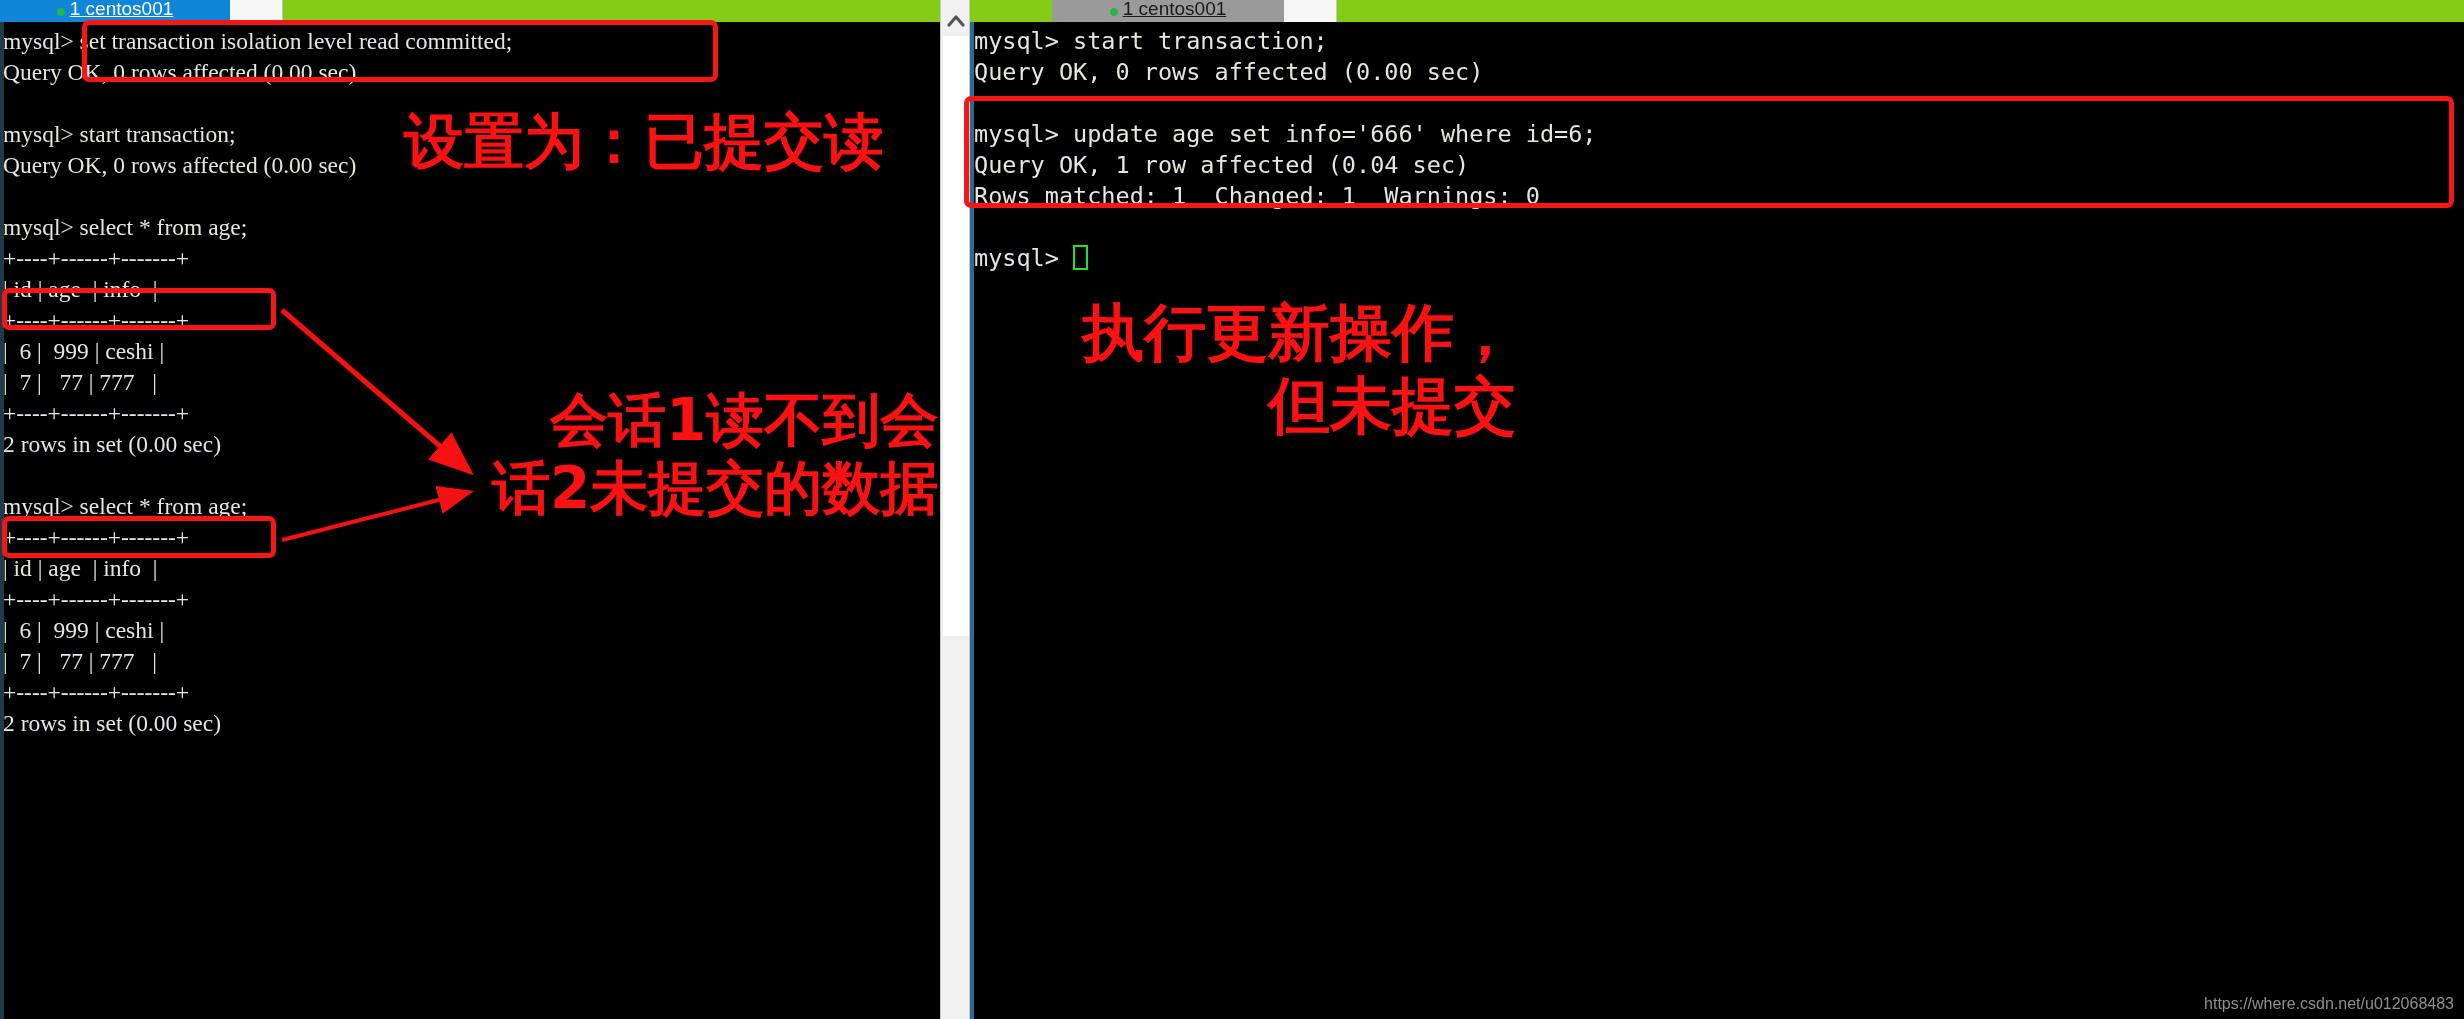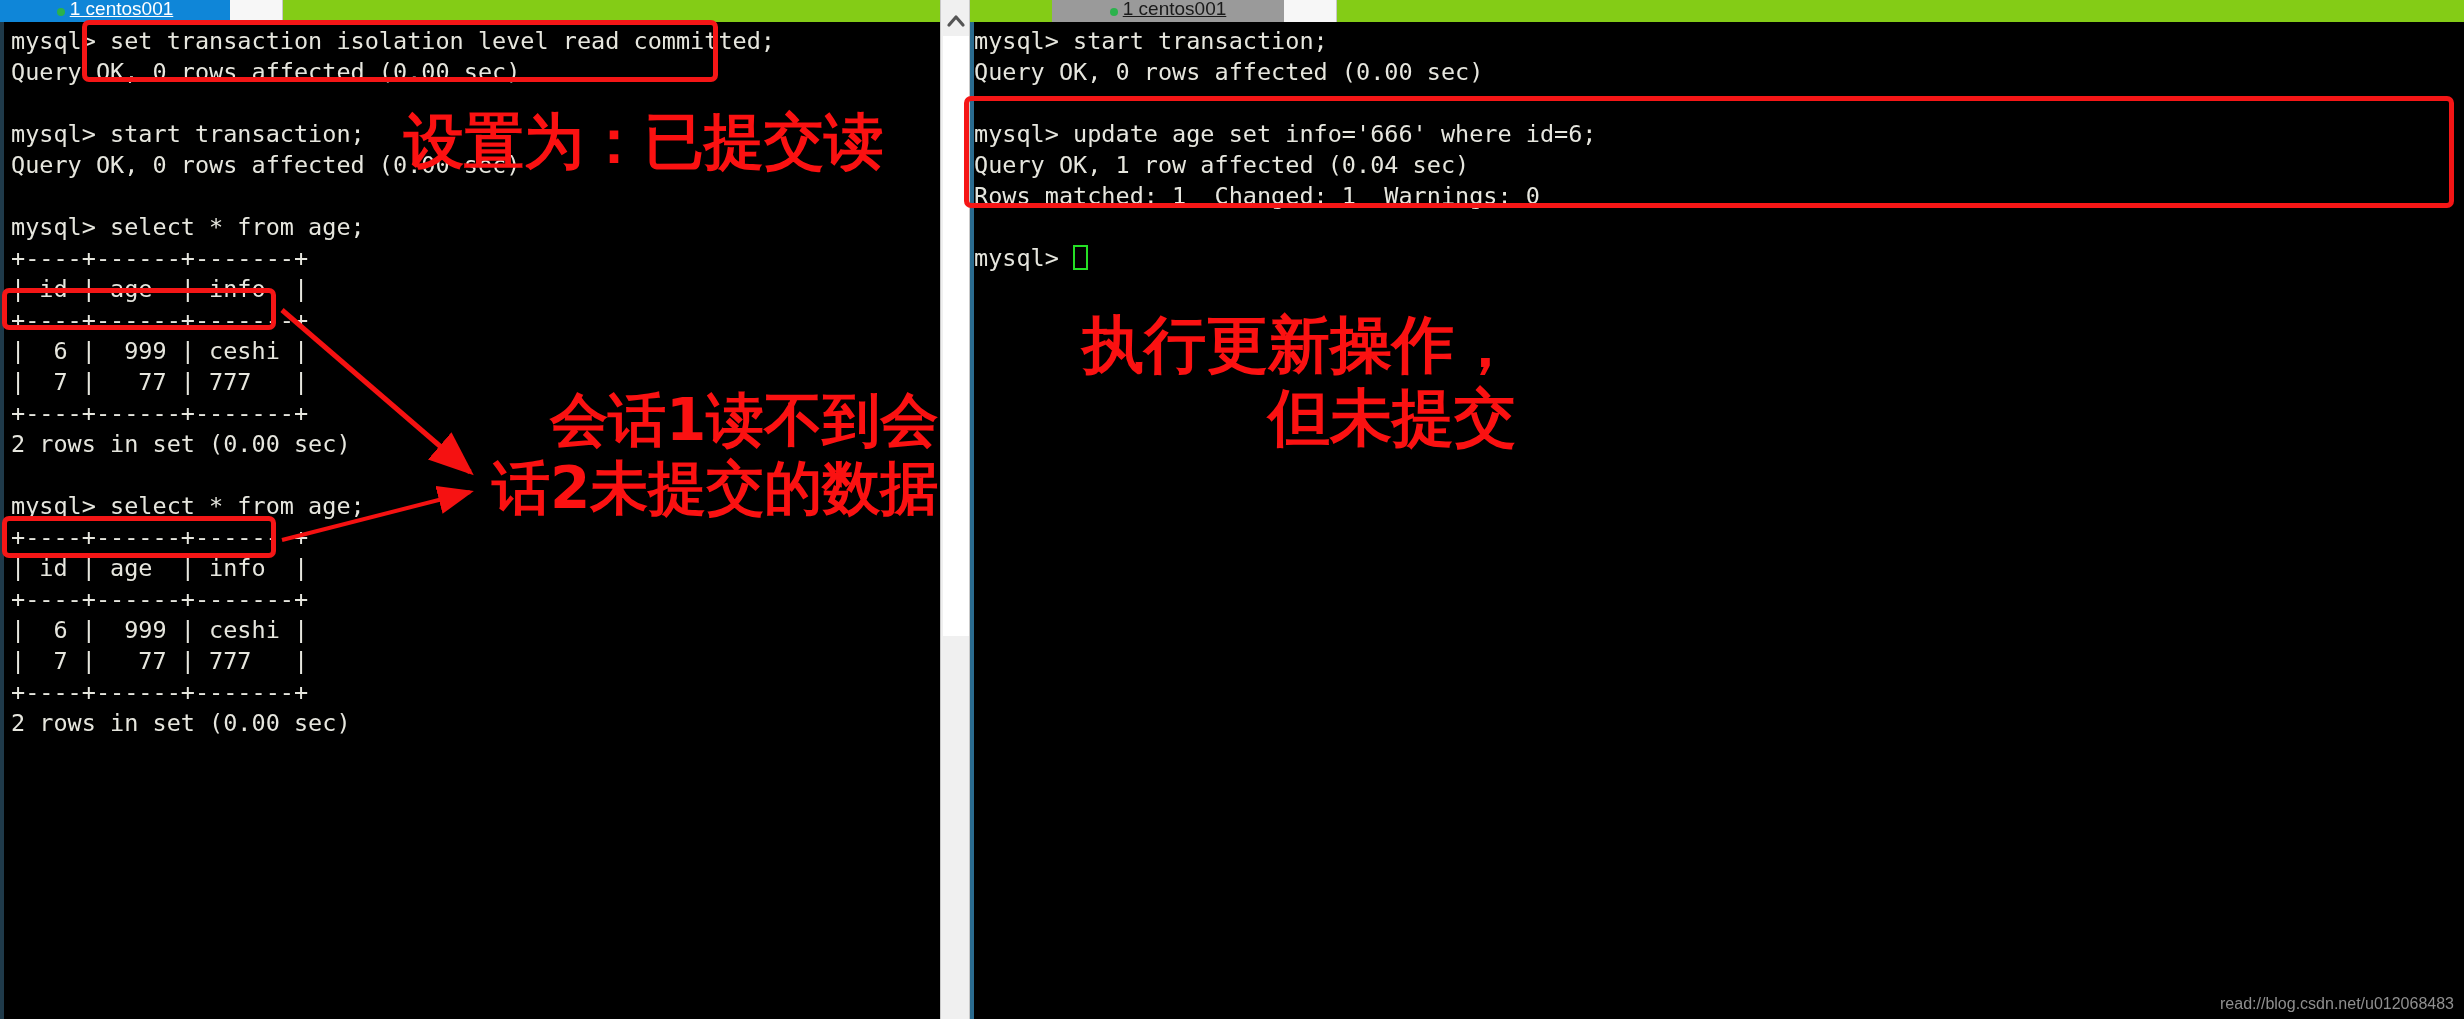--- a/index.html
+++ b/index.html
@@ -33,21 +33,21 @@
   #leftPane{left:0;top:22px;width:940px;height:997px;}
   #rightPane{left:970px;top:22px;width:1494px;height:997px;}
   .term{
     position:absolute;
     color:#e6e6de;
     font-size:23.5px;
     line-height:31px;
     white-space:pre;
     letter-spacing:0px;
   }
-  #leftTerm{left:11px;top:4px;}
+  #leftTerm{left:3px;top:4px;font-family:Liberation Serif, serif;}
   #rightTerm{left:4px;top:4px;}
   .term .blank{display:block;height:31px;}
   .term .line{display:block;height:31px;}
 
   
   .pane-edge{position:absolute;top:22px;width:4px;height:997px;background:#1f3a4a;}
   #leftEdge{left:0;}
   #rightEdge{left:970px;background:#2a6b8f;}
 
   
@@ -129,18 +129,18 @@
     </defs>
     <line x1="282" y1="310" x2="470" y2="472" stroke="#f51111" stroke-width="5" marker-end="url(#ah)"></line>
     <line x1="282" y1="540" x2="470" y2="492" stroke="#f51111" stroke-width="4" marker-end="url(#ah)"></line>
   </svg>
 
   <div class="cnote" style="left:404px;top:106px;font-size:60px;">设置为：已提交读</div>
 
   <div class="cnote" style="left:492px;top:386px;font-size:58px;">会话1读不到会
 话2未提交的数据</div>
 
-  <div class="cnote" style="left:1082px;top:308px;font-size:62px;">执行更新操作，
+  <div class="cnote" style="left:1082px;top:296px;font-size:62px;">执行更新操作，
 但未提交</div>
 
-  <div id="watermark">read://blog.csdn.net/u012068483</div>
+  <div id="watermark">https://where.csdn.net/u012068483</div>
 
 </div>
 
 </body></html>

